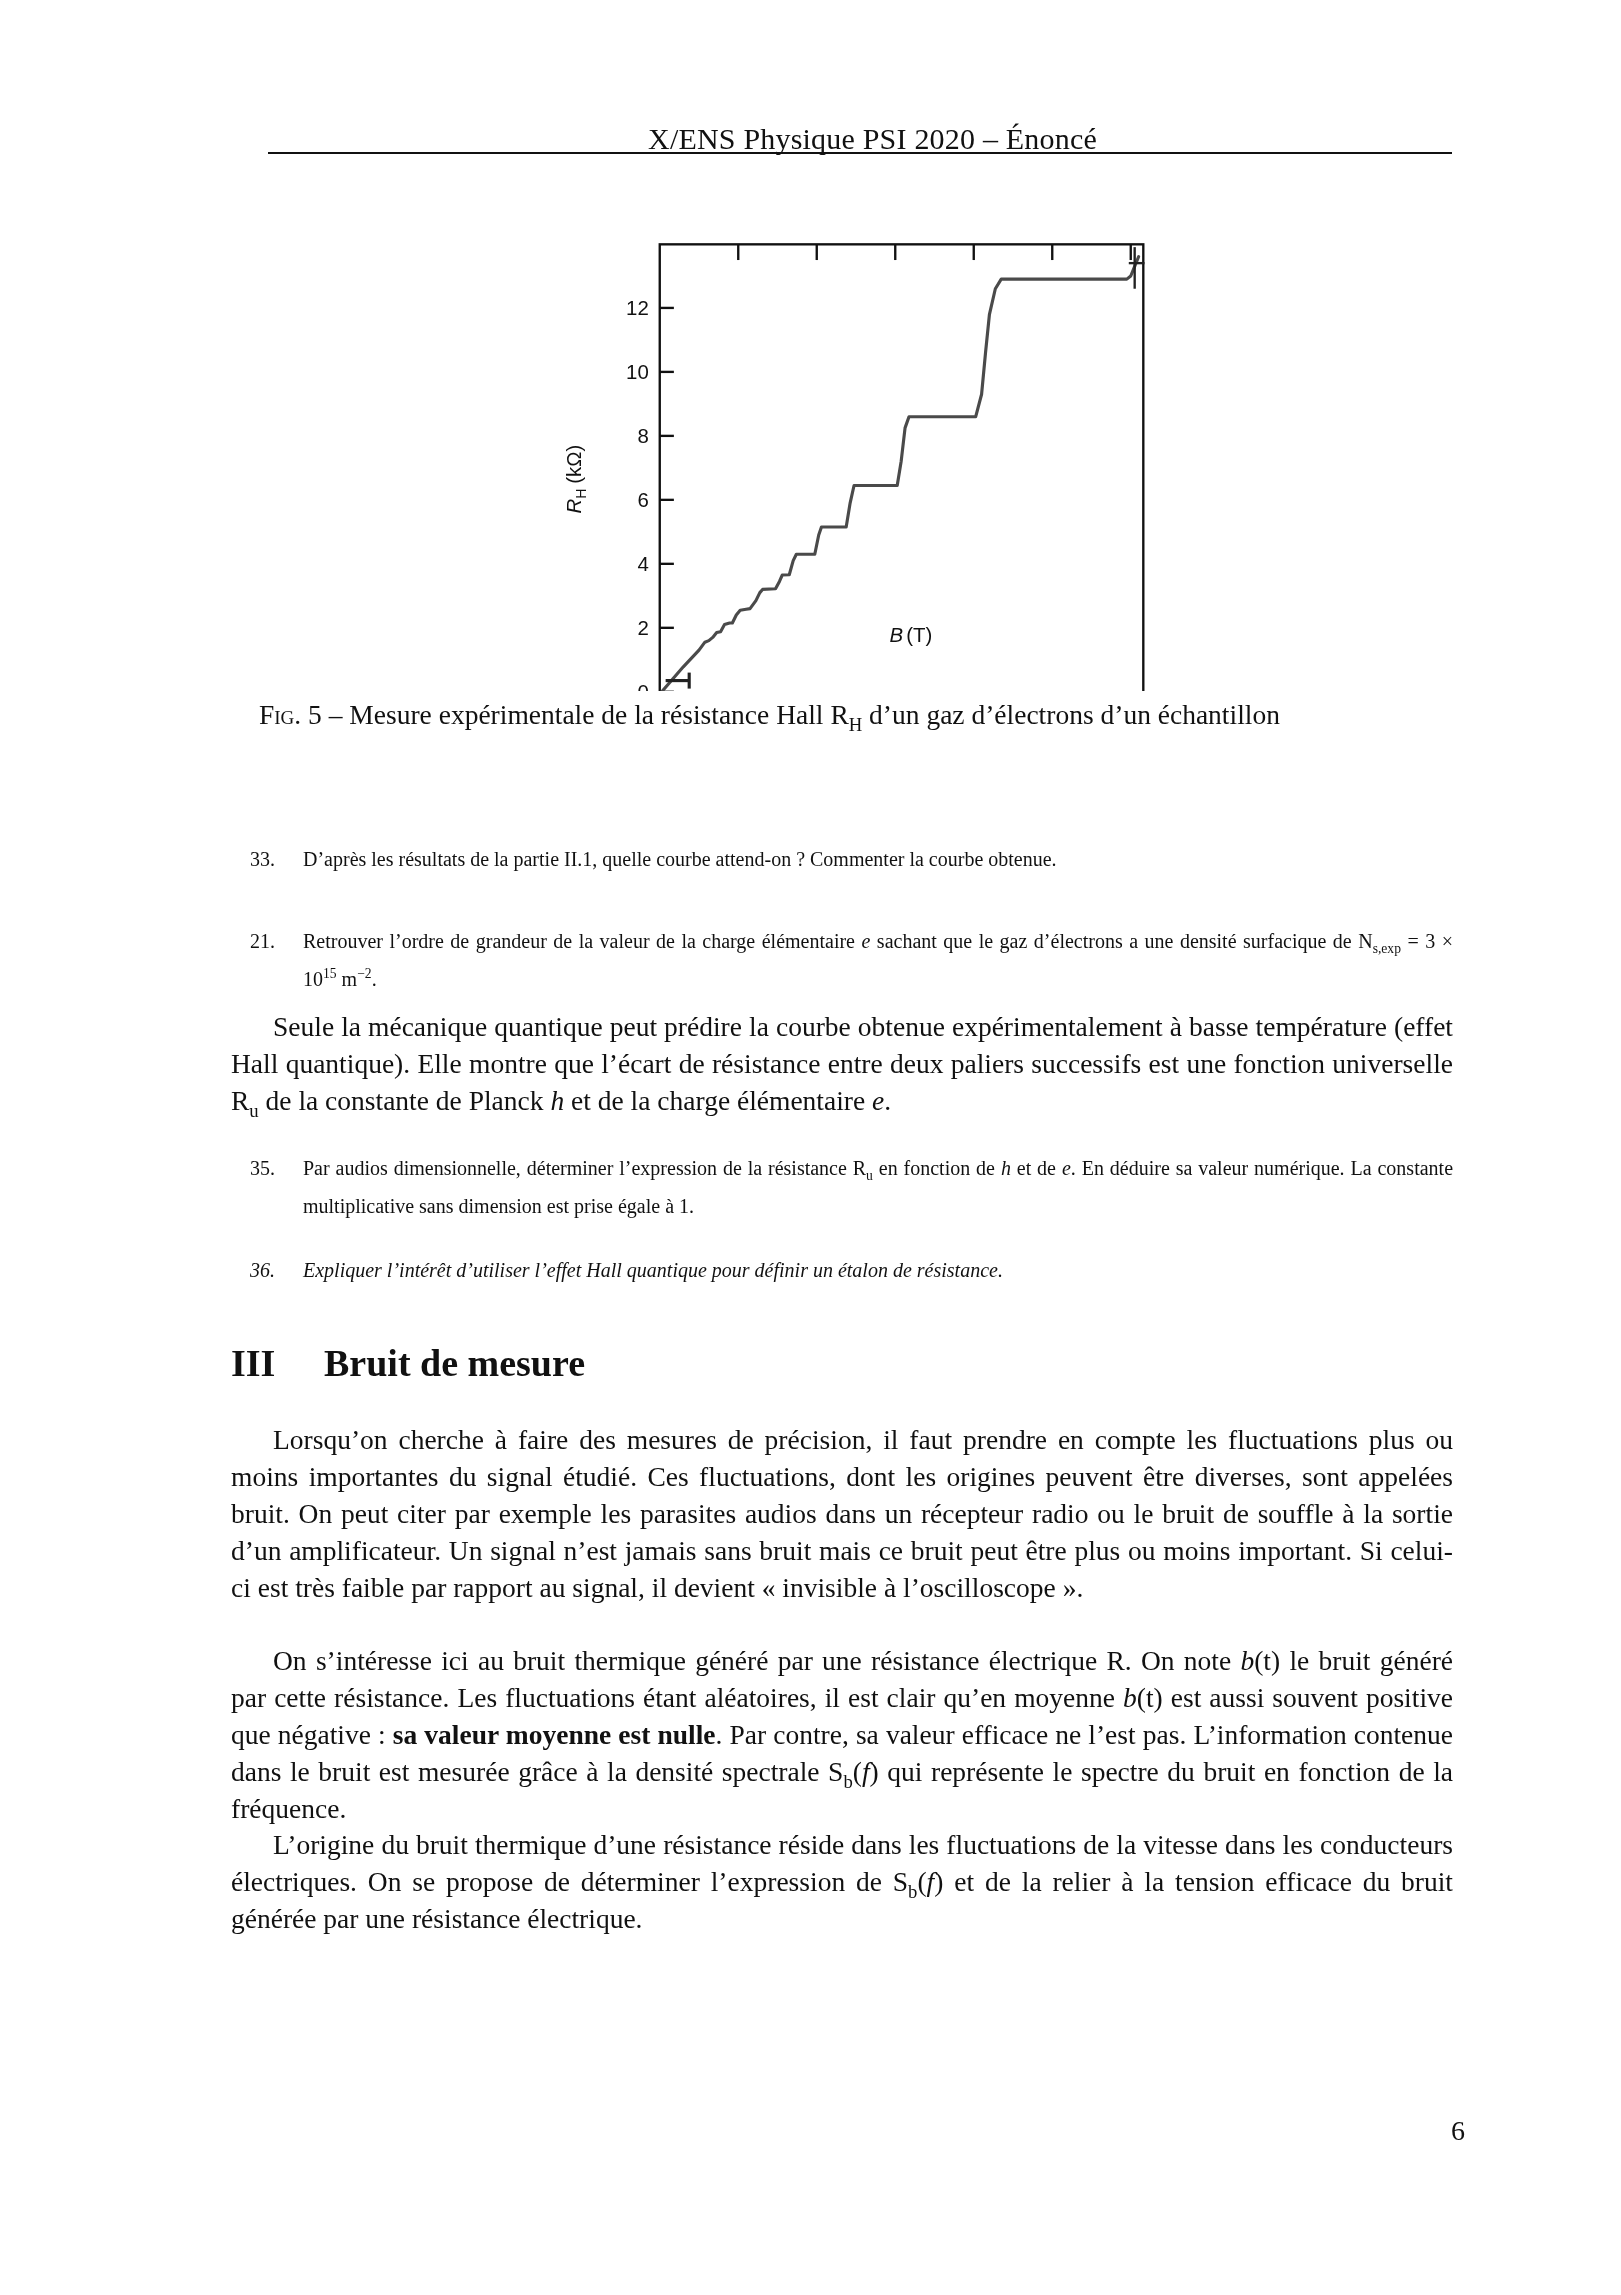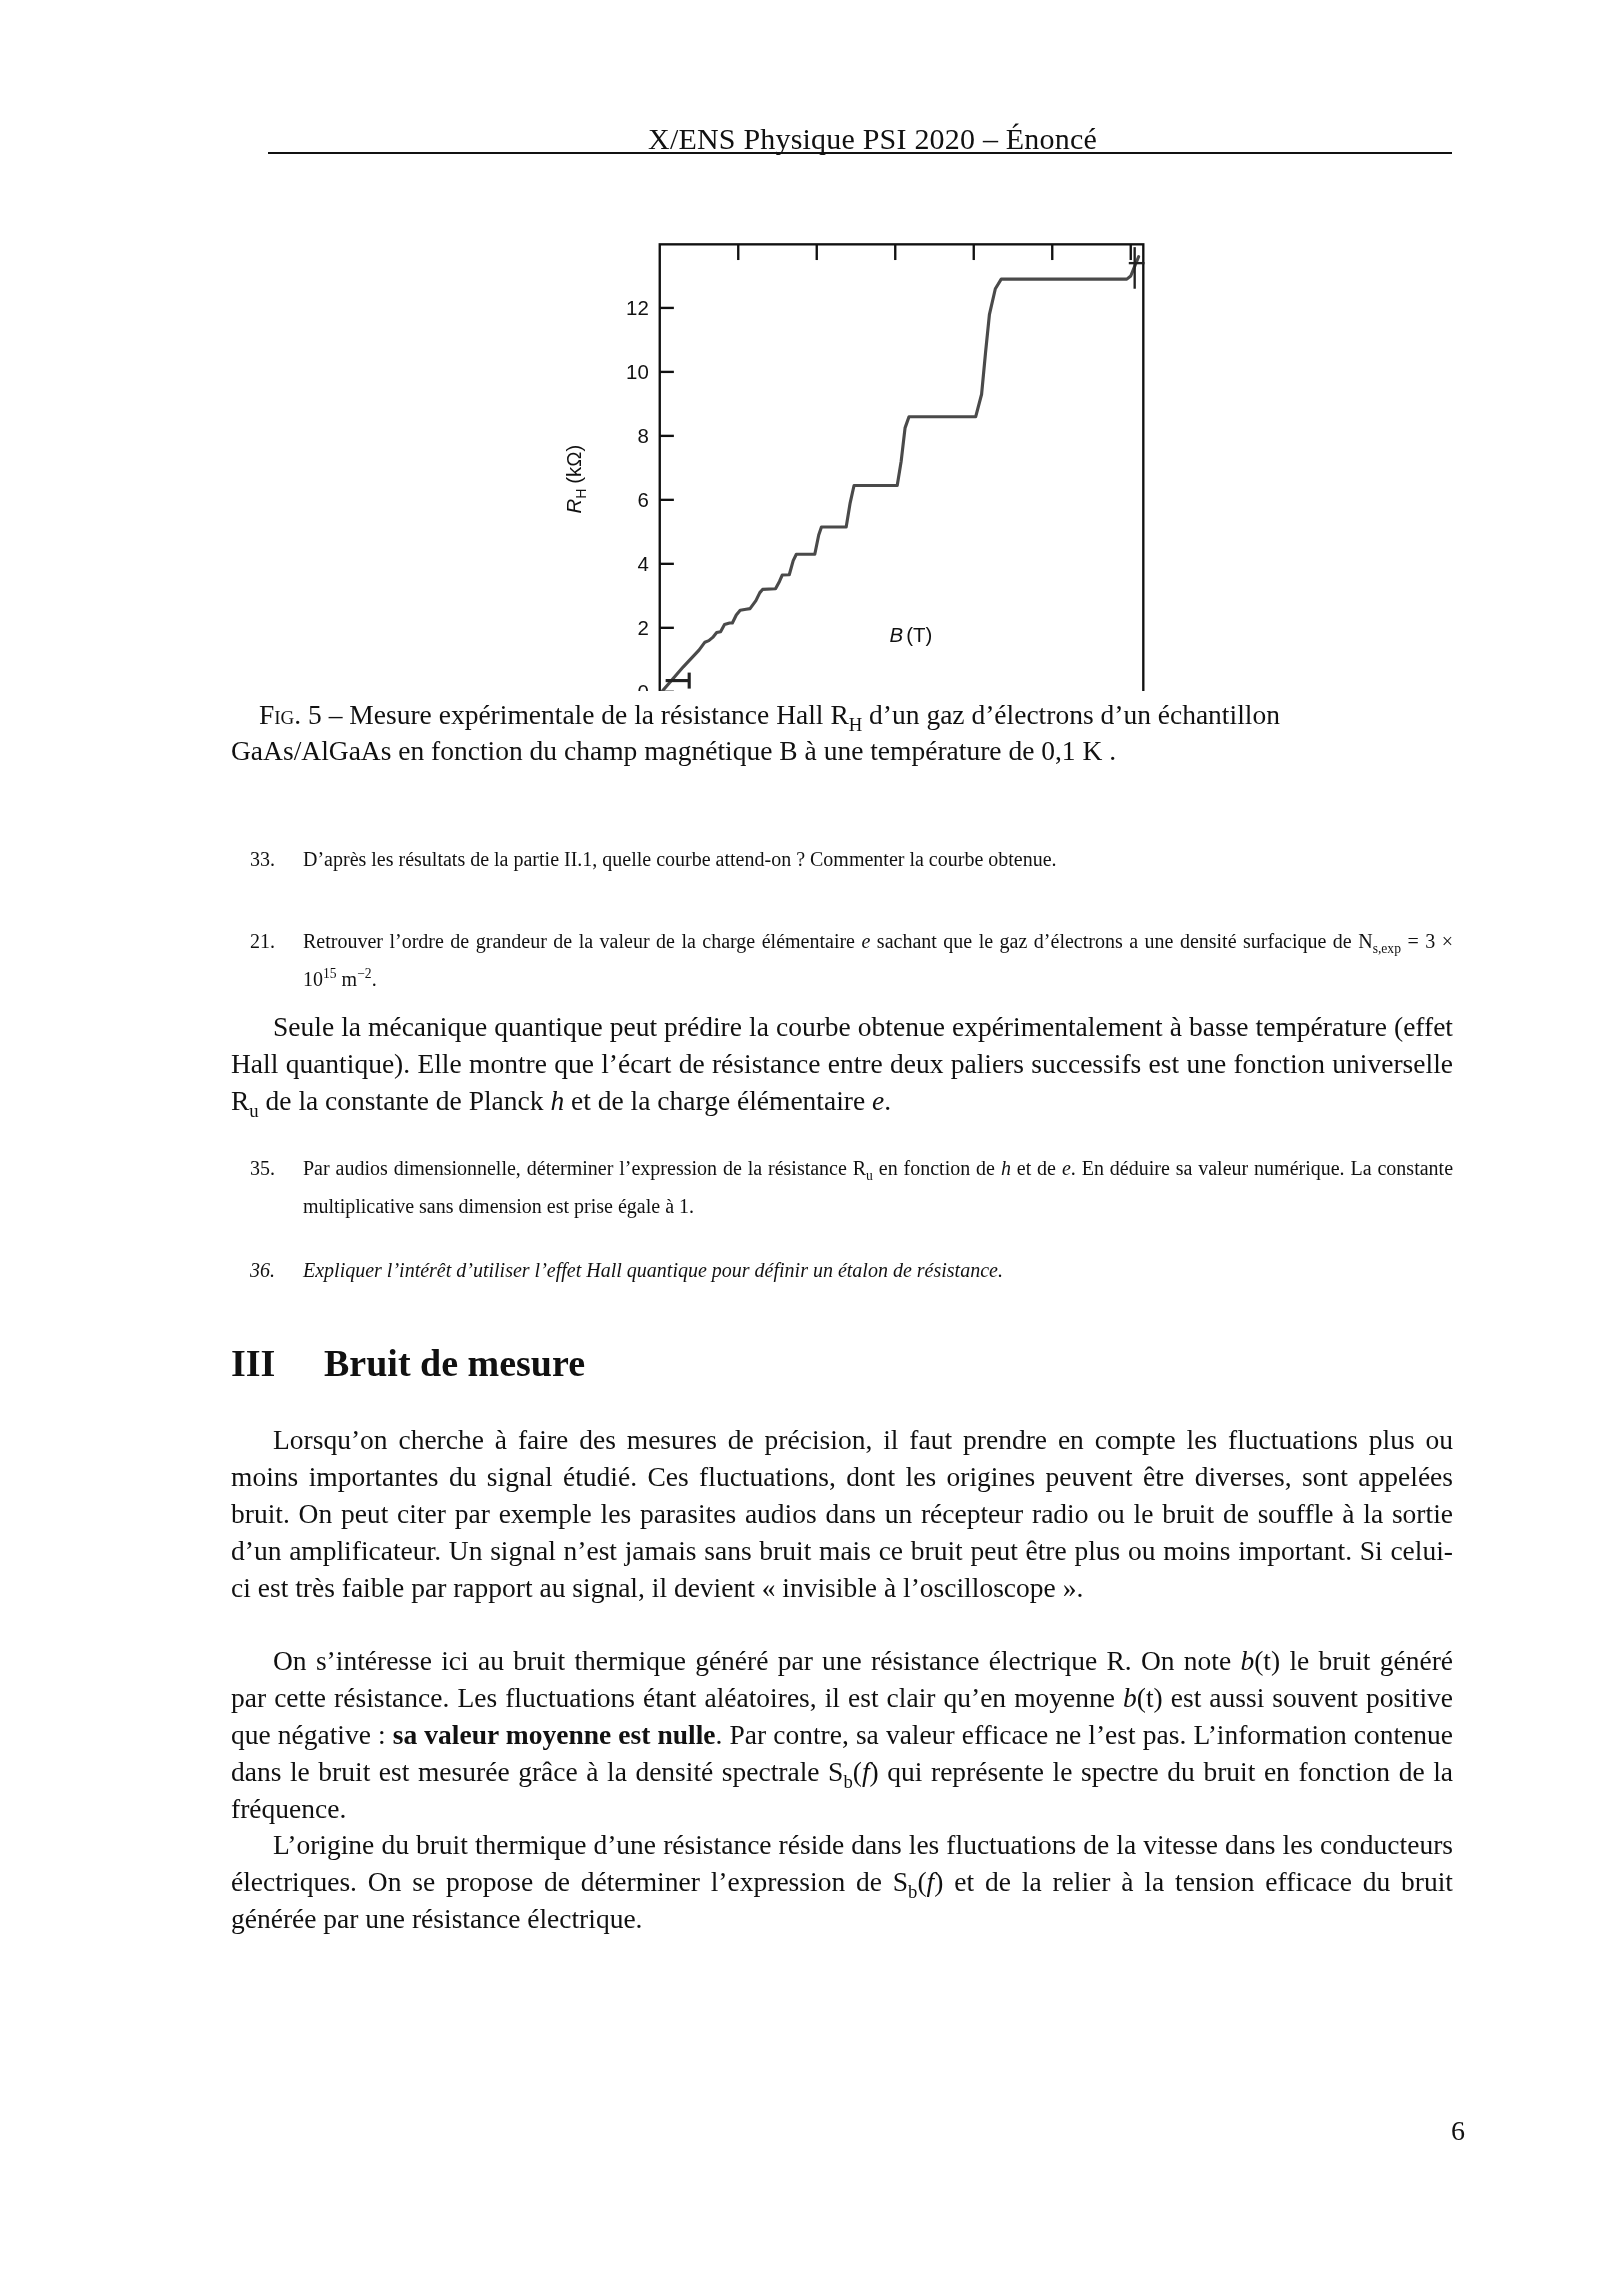--- a/index.html
+++ b/index.html
@@ -87,21 +87,21 @@
     <tspan font-style="italic">B</tspan><tspan dx="4">(T)</tspan>
   </text>
   <text id="ylabel" transform="translate(60,330) rotate(-90)" text-anchor="middle" font-size="26">
     <tspan font-style="italic">R</tspan><tspan font-size="18" dy="6">H</tspan><tspan dy="-6" dx="6">(kΩ)</tspan>
   </text>
 </svg>
 
 <div class="caption">
   <span class="sc">Fig.</span>
   <span>5</span><span> – Mesure expérimentale de la résistance Hall R</span><sub>H</sub><span> d’un gaz d’électrons d’un échantillon</span>
-  <br><span>GaAs/AlGaAs en fonction du champ magnétique B à une température de 0,1 K .</span>
+  <br>
 </div>
 
 <div class="q" style="top:840px;">
   <span class="num">33.</span>
   <span class="txt">D’après les résultats de la partie II.1, quelle courbe attend-on ? Commenter la courbe obtenue.</span>
 </div>
 
 <div class="q" style="top:922px;">
   <span class="num">21.</span>
   <span class="txt"><span>Retrouver l’ordre de grandeur de la valeur de la charge élémentaire </span><i class="m">e</i><span> sachant que le gaz d’électrons a une densité surfacique de N</span><sub>s,exp</sub><span> = 3 × 10</span><sup>15</sup><span> m</span><sup>−2</sup><span>.</span></span>

